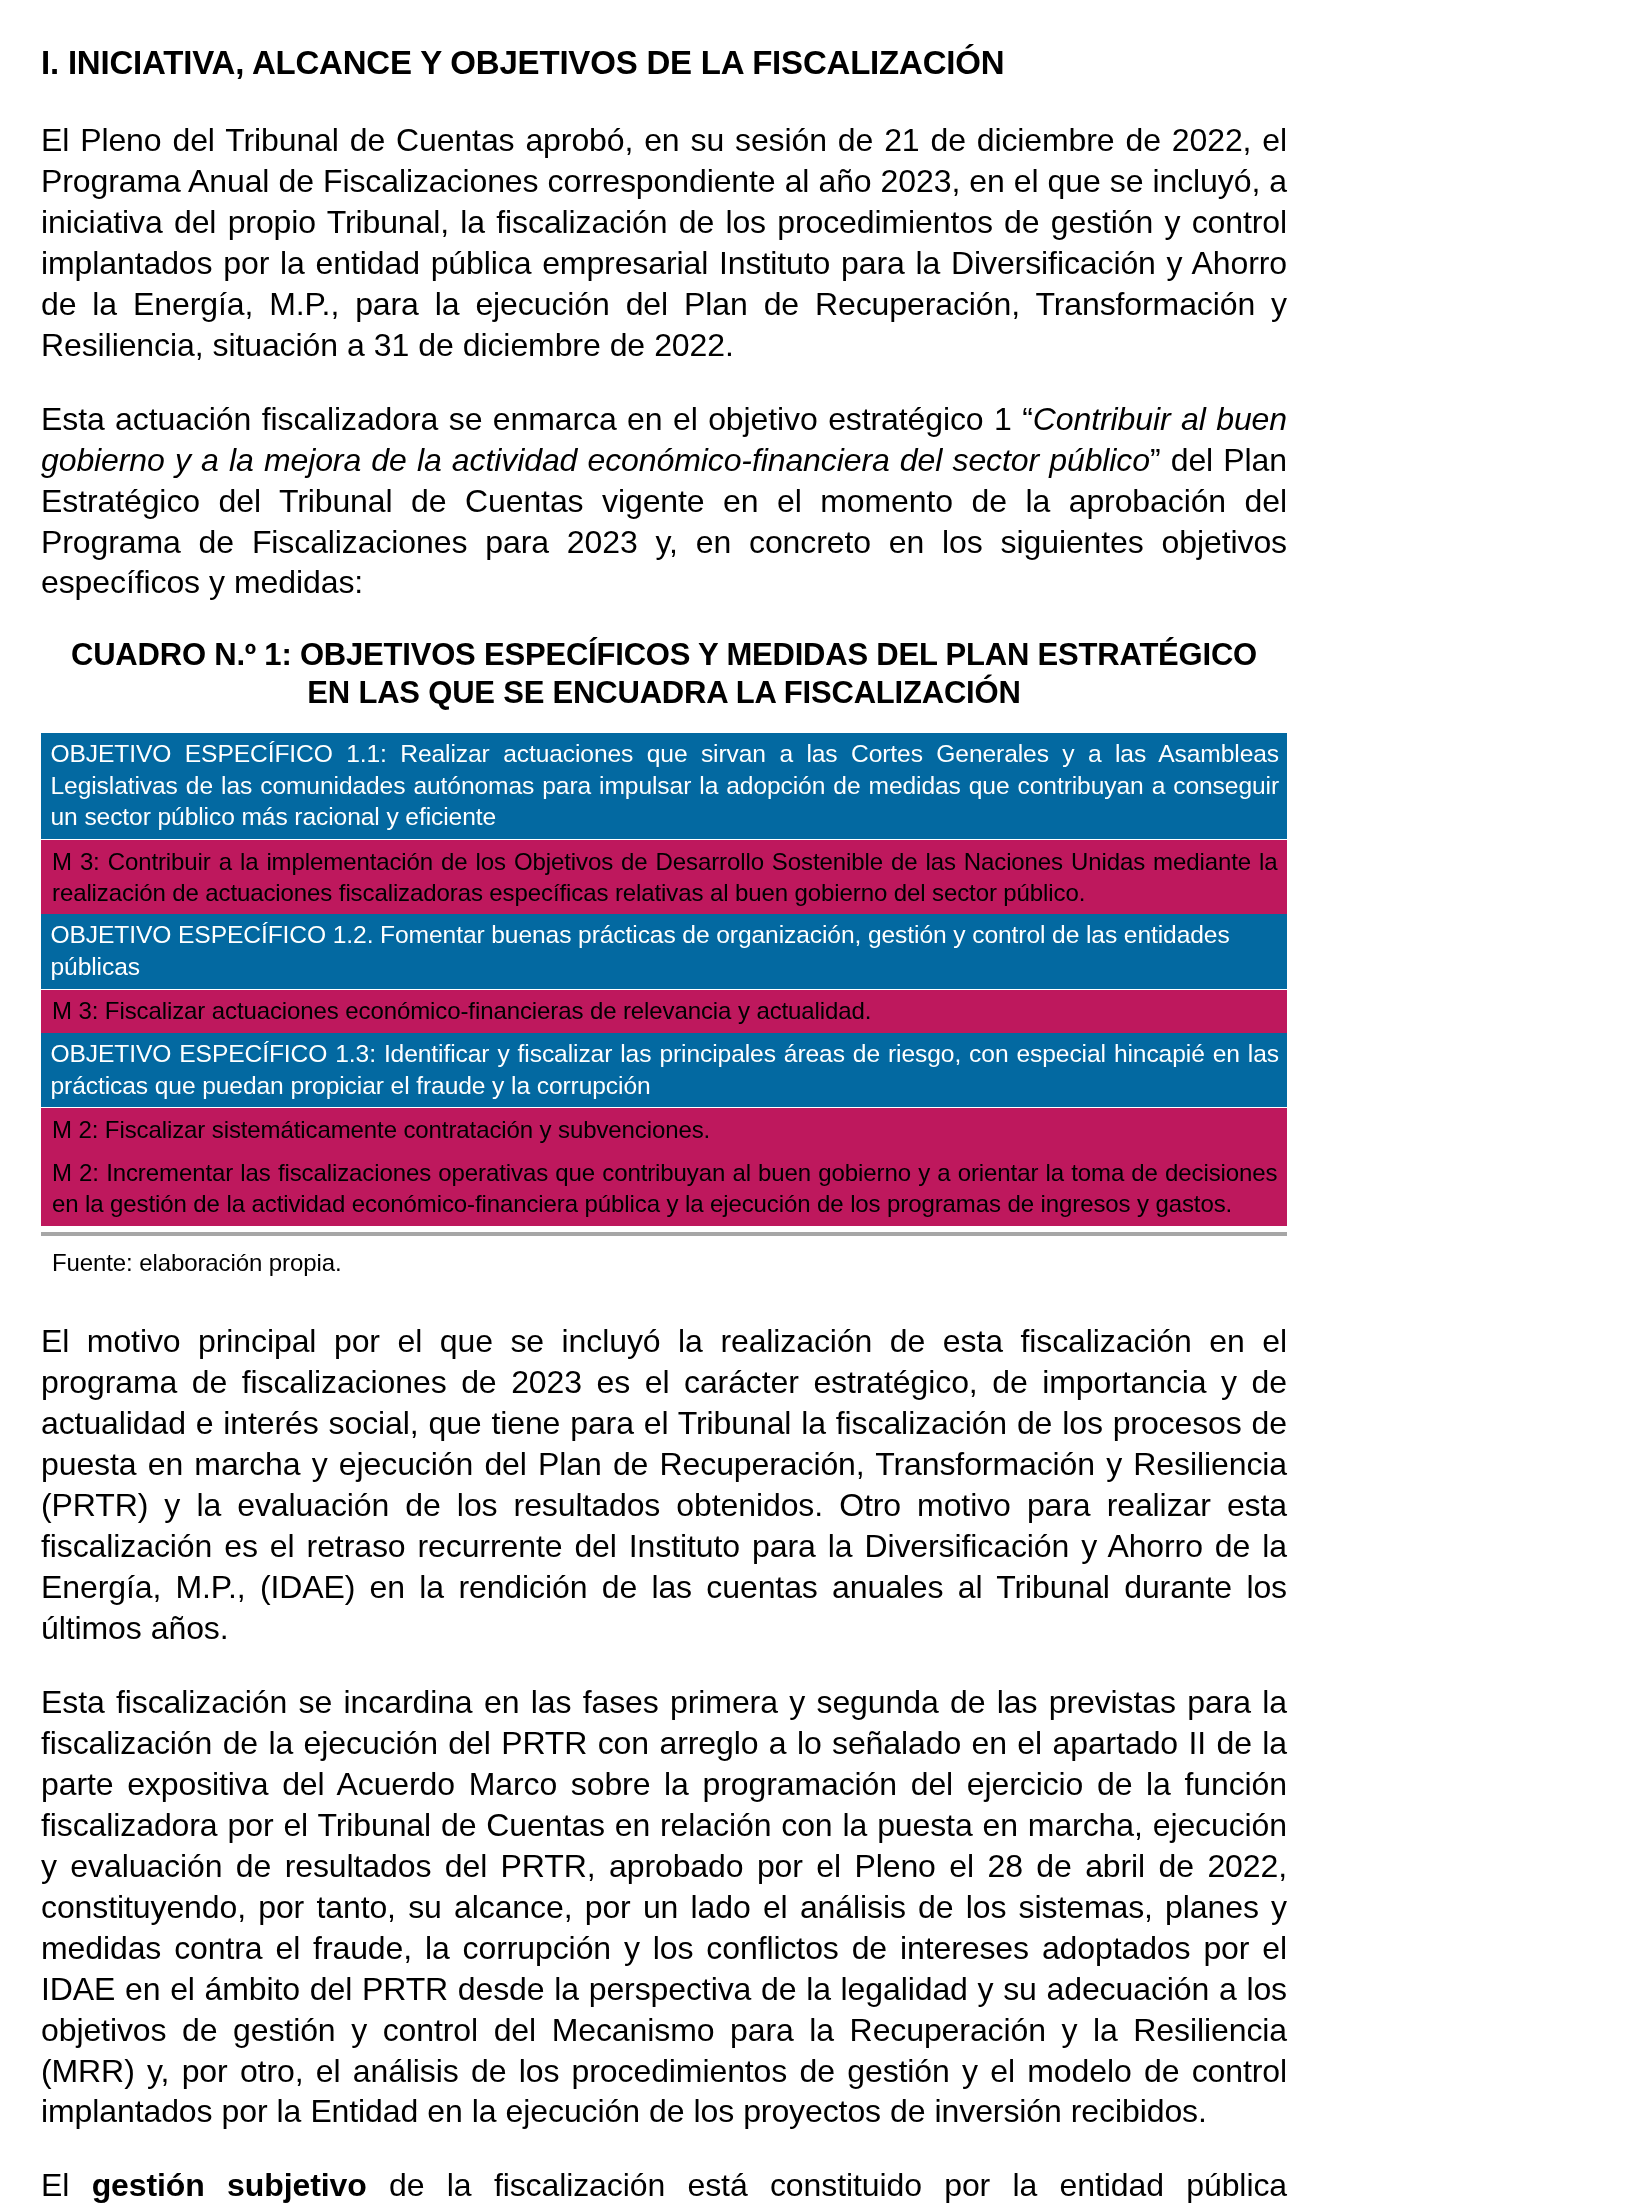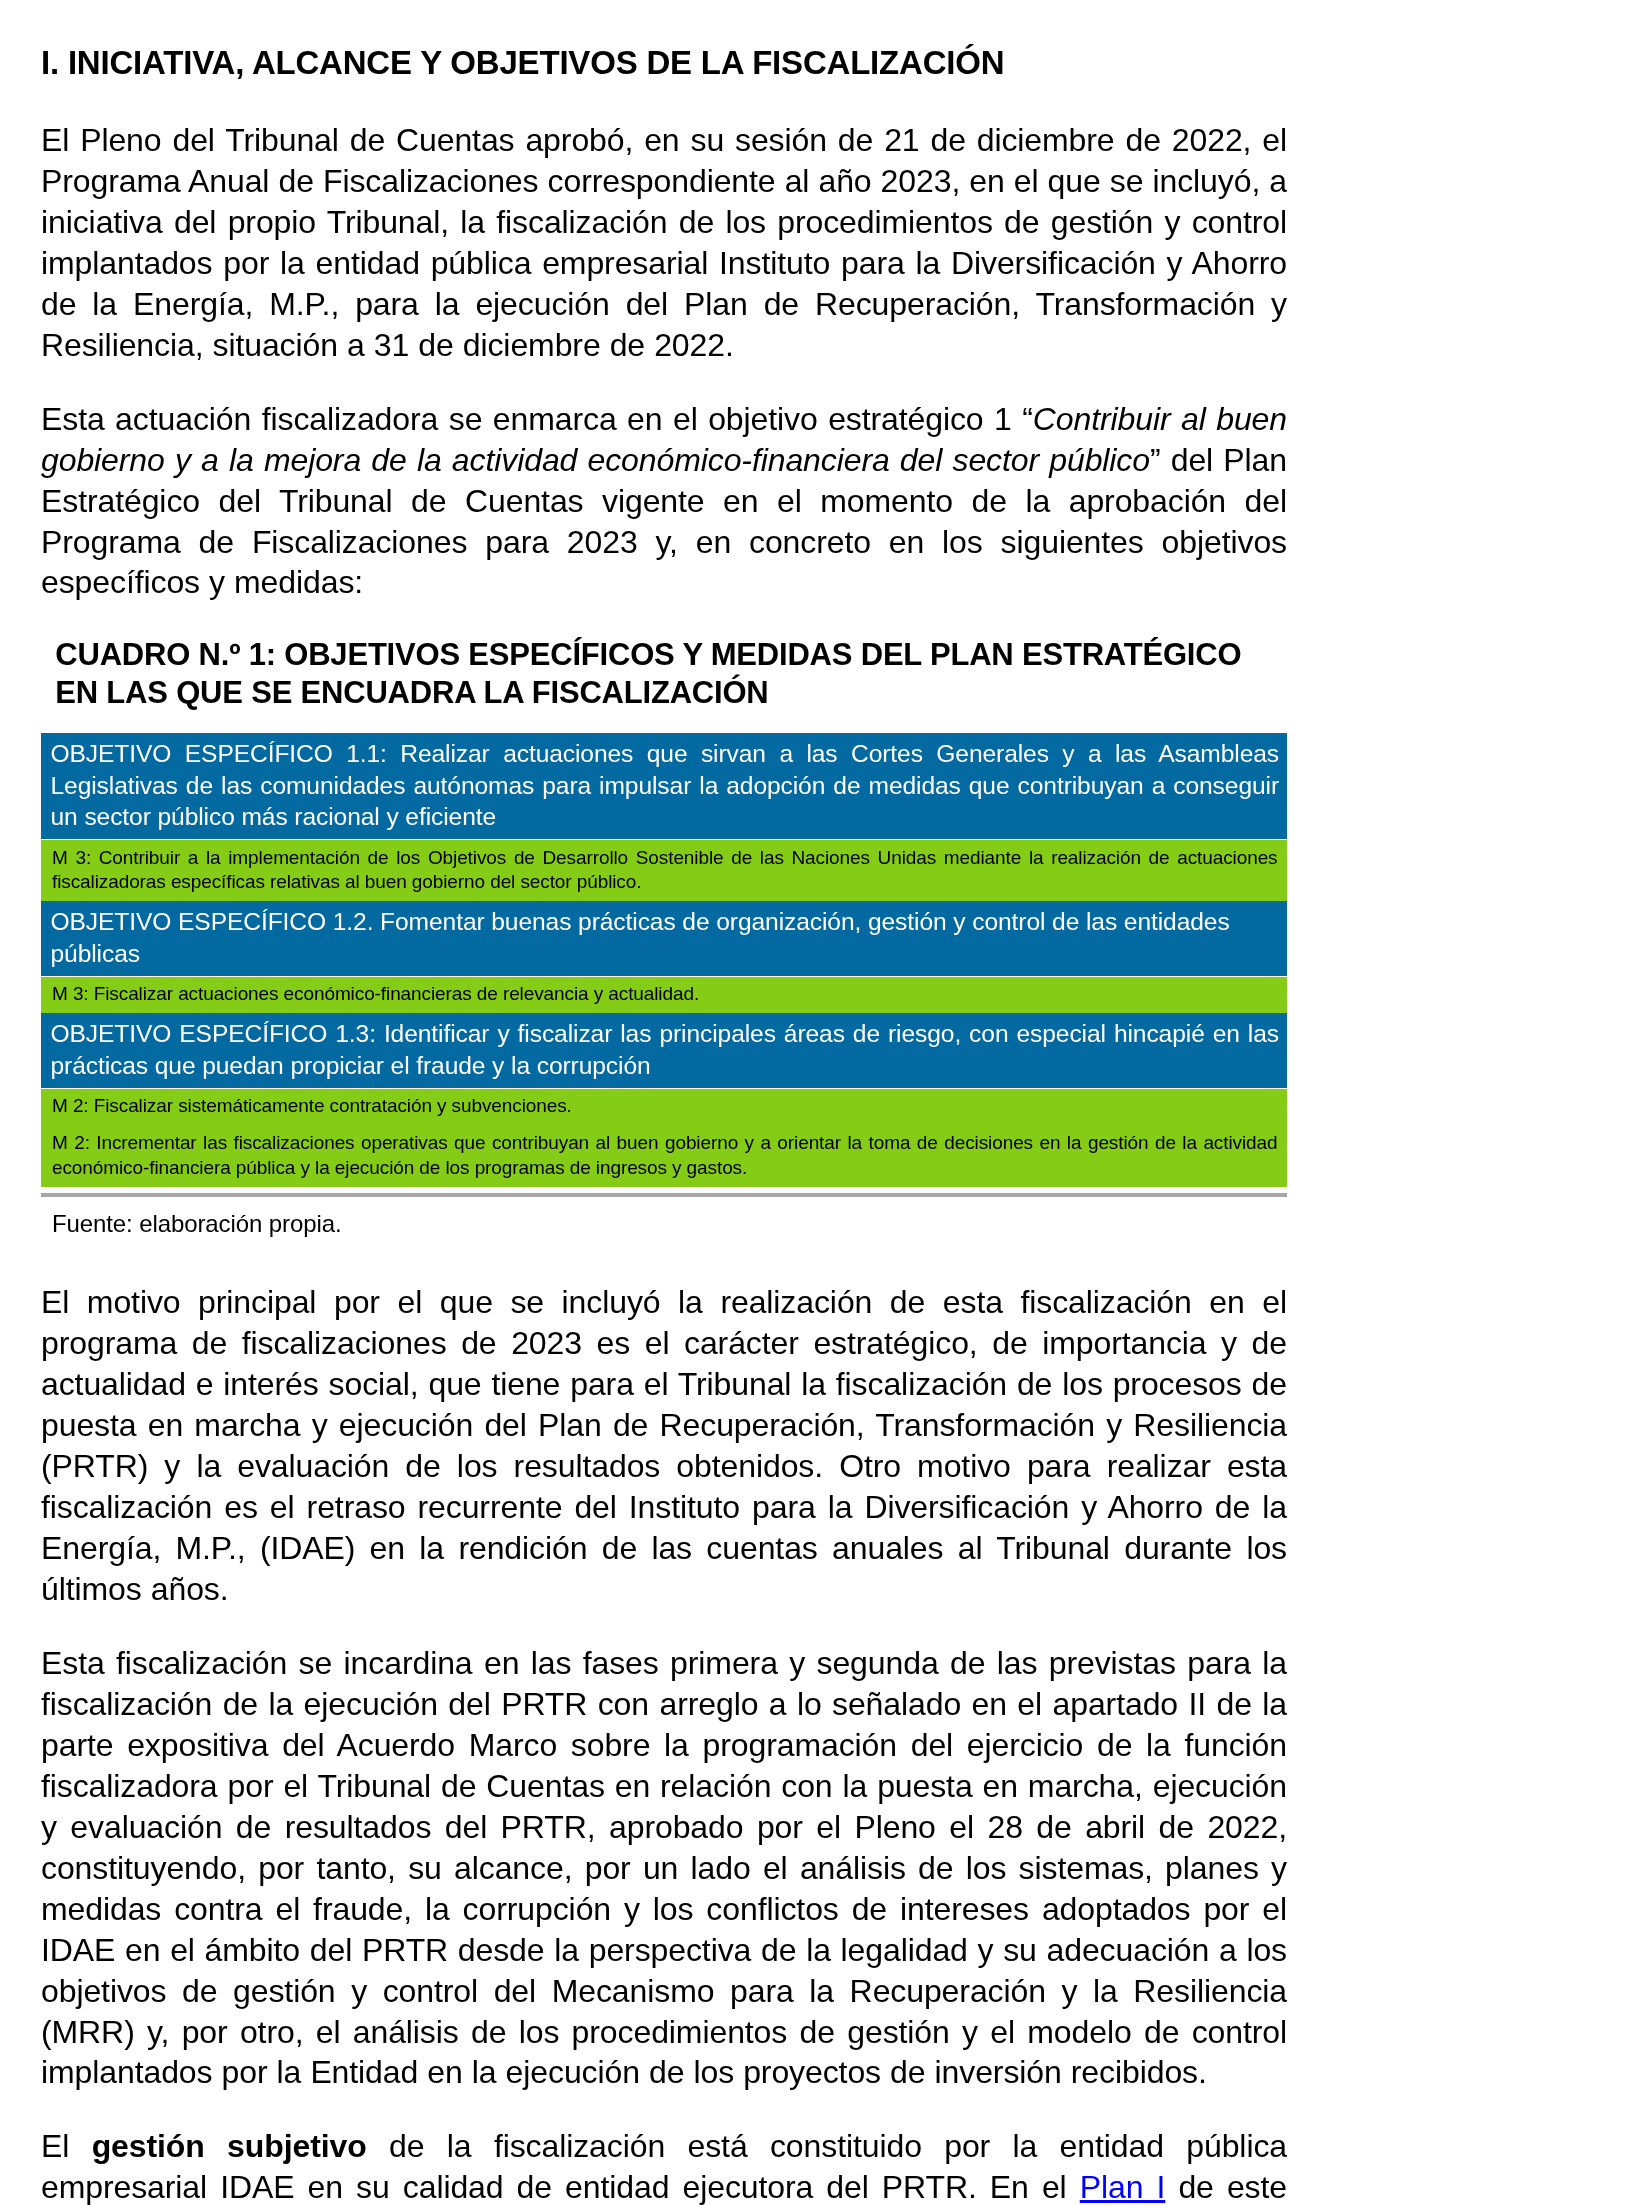--- a/index.html
+++ b/index.html
@@ -49,21 +49,21 @@
   .link {
     color: #0000FF;
     text-decoration: underline;
     text-underline-offset: 2.4px;
   }
 
   
   .cuadro-title {
     font-size: 31px;
     font-weight: bold;
-    text-align: left;
+    text-align: center;
     line-height: 1.22;
     margin: 0 0 20.7px 0;
     padding: 0 14.3px;
     letter-spacing: -0.2px;
   }
 
   
   .cuadro {
     width: 100%;
     border-collapse: collapse;
@@ -82,23 +82,23 @@
     text-align: justify;
     text-justify: inter-word;
     padding: 4.8px 8px 5.6px 9.5px !important;
     letter-spacing: -0.1px;
     border-bottom: 0.8px solid #ffffff;
   }
   .row-objective.no-justify {
     text-align: left;
   }
   .row-measure {
-    background: #84cc16;
+    background: #be185d;
     color: #000000;
-    font-size: 19px;
+    font-size: 24px;
     line-height: 1.30;
     text-align: justify;
     text-justify: inter-word;
     padding: 5.6px 9.5px 6.4px 11px !important;
     letter-spacing: -0.1px;
   }
   .row-measure.no-justify {
     text-align: left;
   }
 

